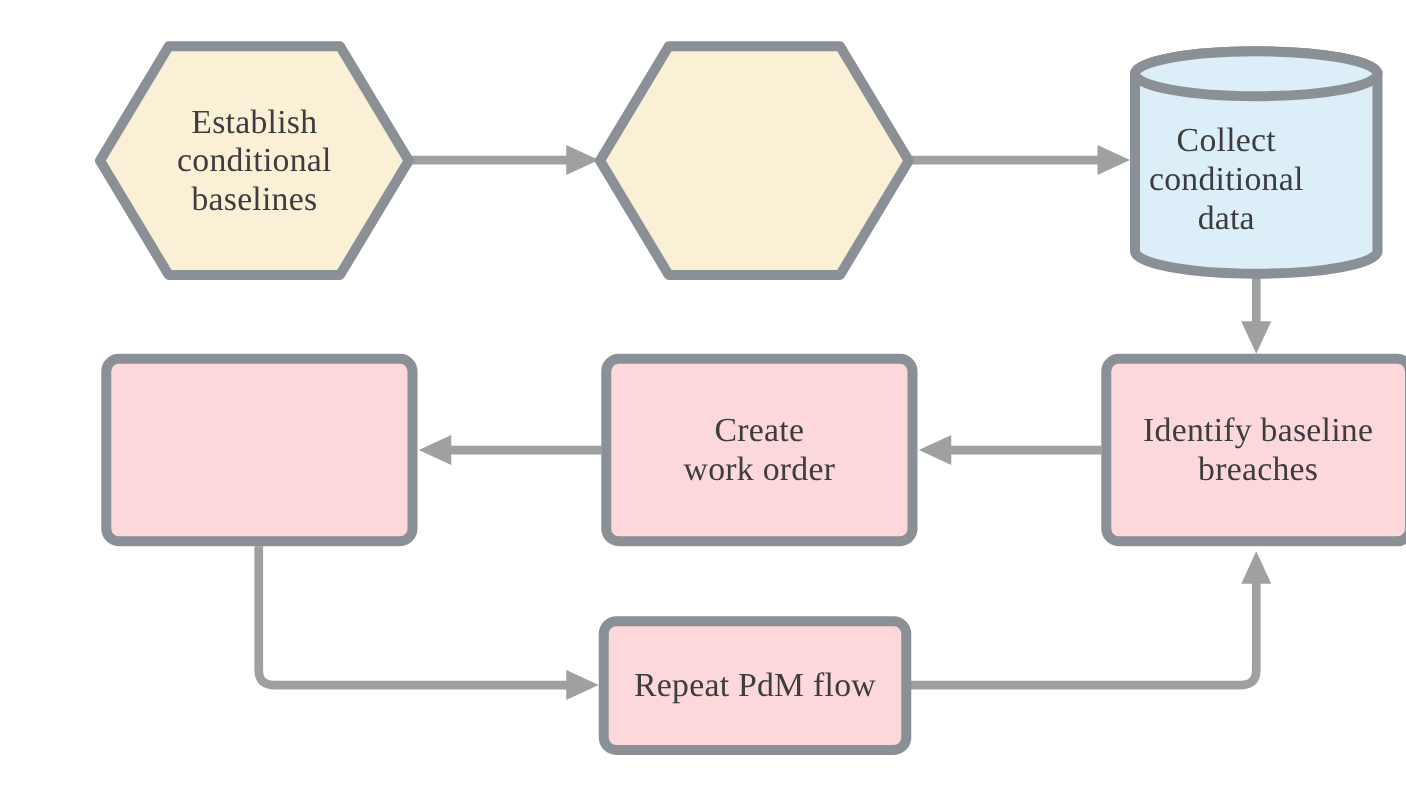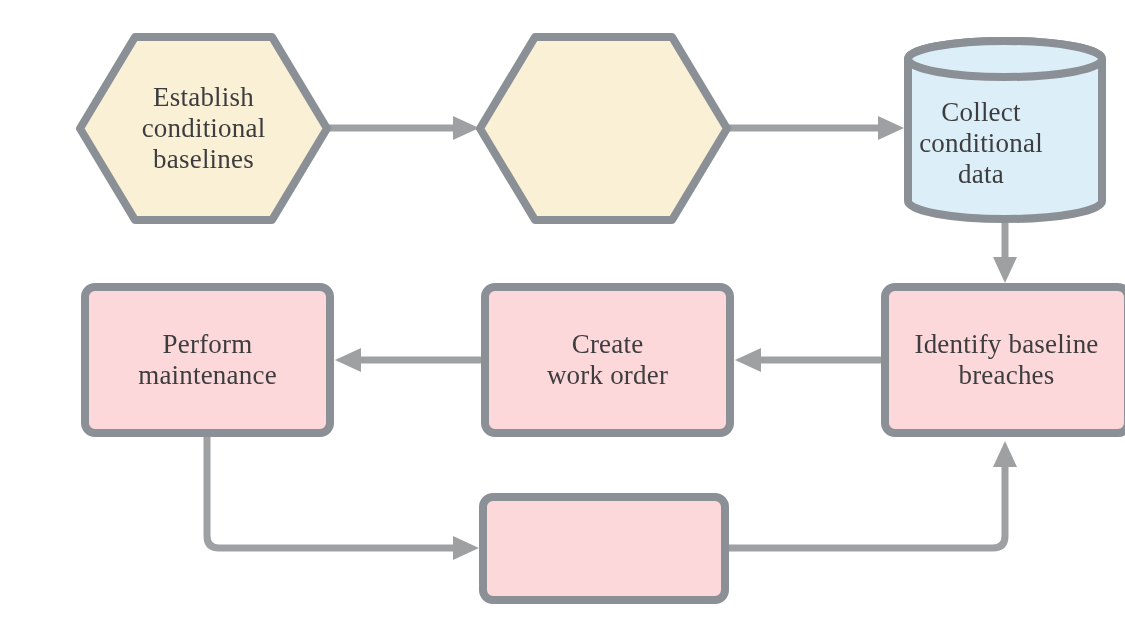--- a/index.html
+++ b/index.html
@@ -80,17 +80,16 @@
   <div class="node-label" style="left:844px; top:75px;  width:194px; height:136px;">Collect
 conditional
 data</div>
 
   <div class="node-label" style="left:845px; top:287px; width:243px; height:146px;">Identify baseline
 breaches</div>
 
   <div class="node-label" style="left:445px; top:287px; width:245px; height:146px;">Create
 work order</div>
 
-  <div class="node-label" style="left:45px;  top:287px; width:245px; height:146px;">Perform
-maintenance</div>
 
+  <div class="node-label" style="left:443px; top:497px; width:242px; height:103px;">Repeat PdM flow</div>
 
 </div>
 
 </body></html>

